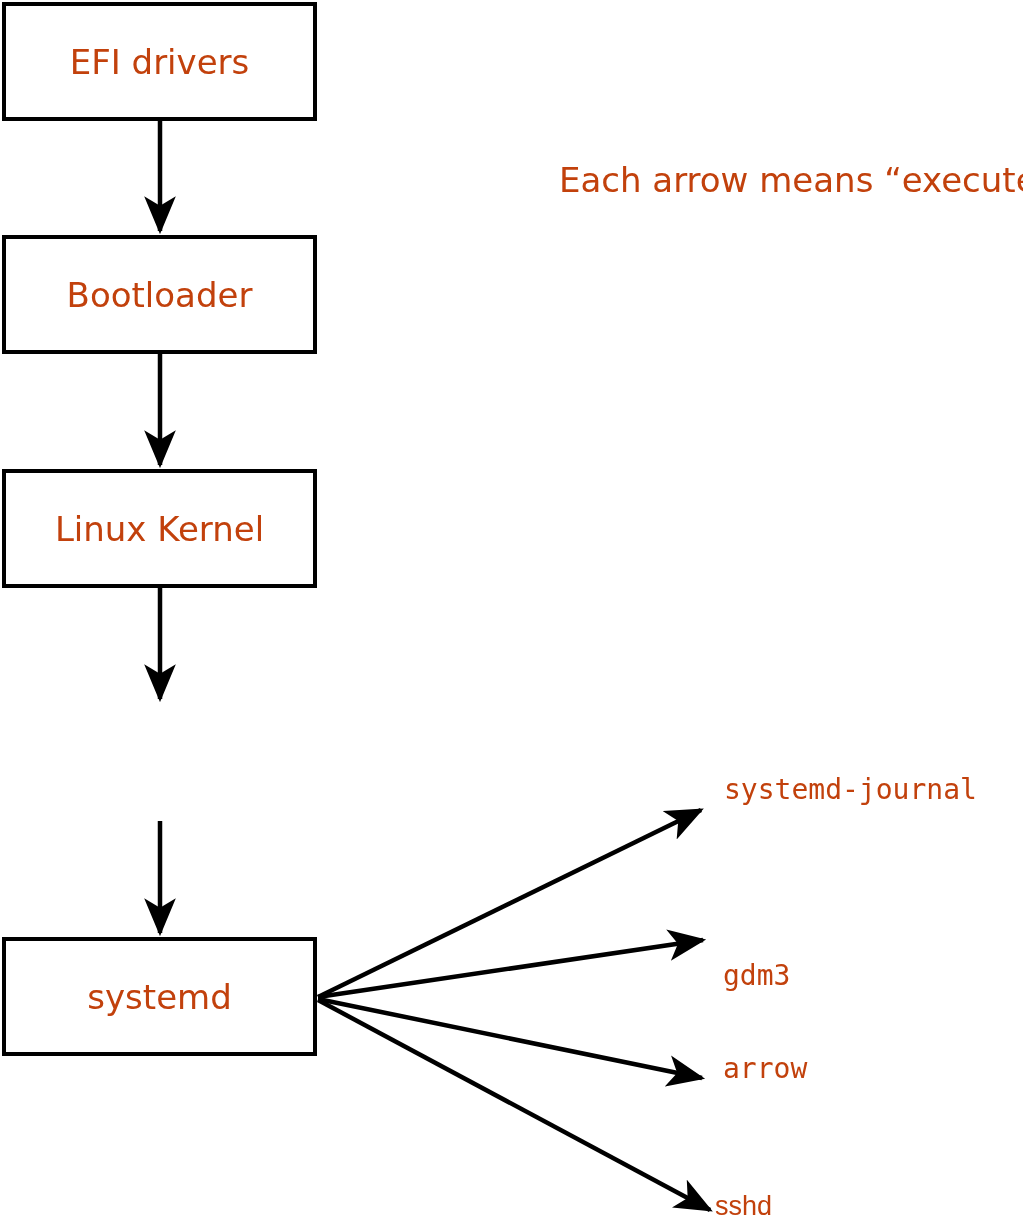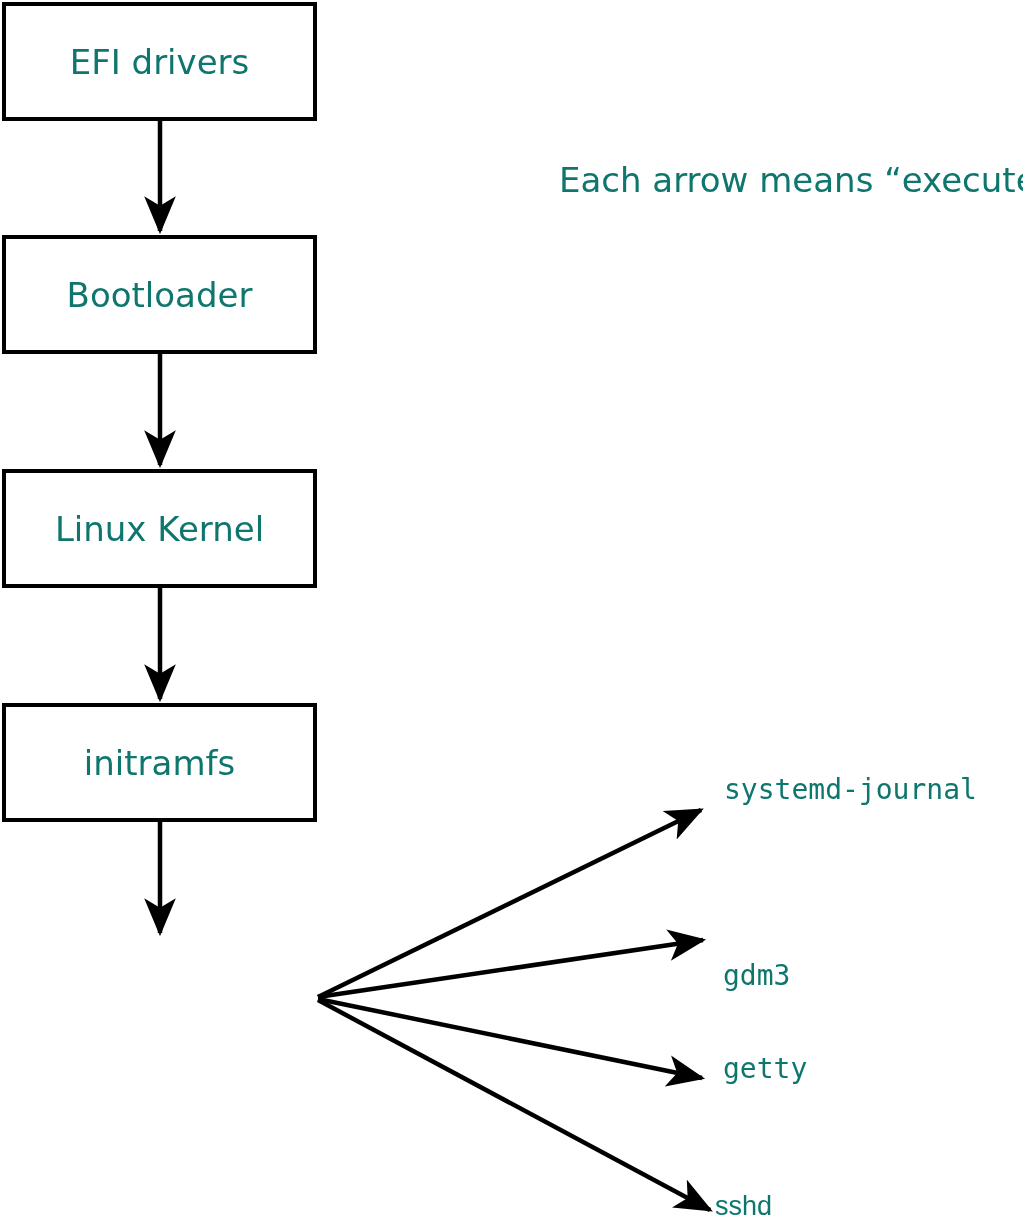--- a/index.html
+++ b/index.html
@@ -7,21 +7,21 @@
     padding: 0;
     background: #ffffff;
   }
   .canvas {
     position: relative;
     width: 1023px;
     height: 1230px;
     background: #ffffff;
     overflow: hidden;
     font-family: "DejaVu Sans", "Liberation Sans", sans-serif;
-    color: #0f766e;
+    color: #c2410c;
   }
   .arrows {
     position: absolute;
     left: 0;
     top: 0;
   }
   .arrows line {
     stroke: #000000;
     stroke-width: 4.5;
   }
@@ -87,28 +87,28 @@
   </div>
 
   <div class="node-box" style="top:235px">
     <span>Bootloader</span>
   </div>
 
   <div class="node-box" style="top:469px">
     <span>Linux Kernel</span>
   </div>
 
-  <div class="node-box" style="top:703px">
-    <span>initramfs</span>
+
+  <div class="node-box" style="top:937px">
+    <span>systemd</span>
   </div>
-
 
   <div class="caption">Each arrow means “executes”.</div>
 
   <div class="proc-label" style="left:724px; top:776px">systemd-journal</div>
 
   <div class="proc-label" style="left:723px; top:962px">gdm3</div>
 
-  <div class="proc-label" style="left:723px; top:1055px">getty</div>
+  <div class="proc-label" style="left:723px; top:1055px">arrow</div>
 
   <div class="proc-label sans" style="left:715px; top:1193px">sshd</div>
 
 </div>
 
 </body></html>

